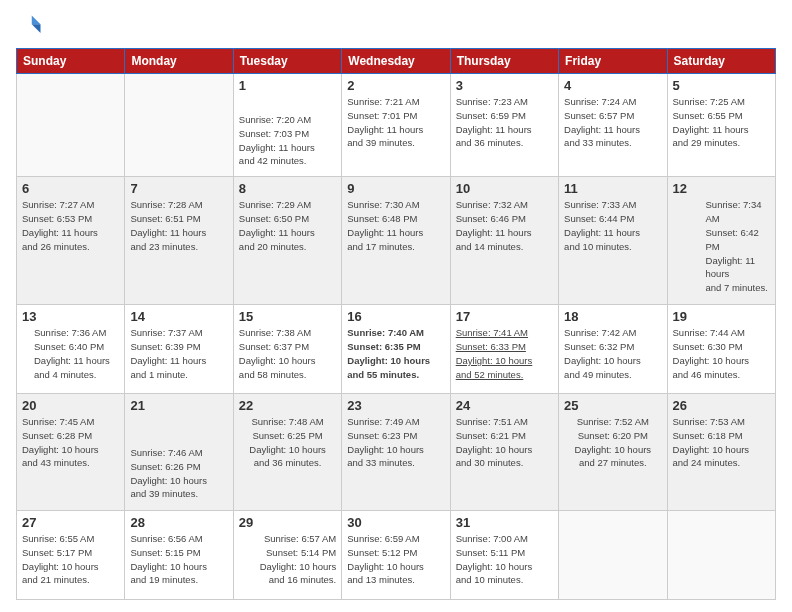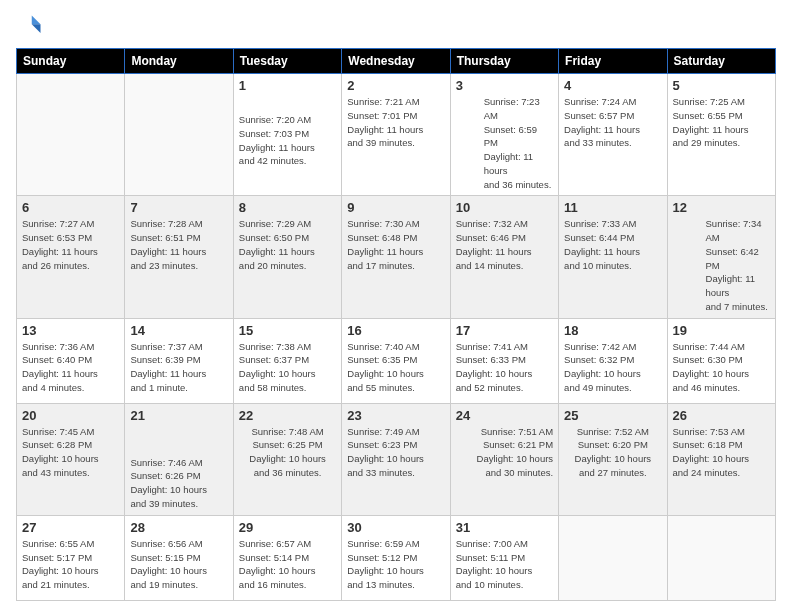--- a/index.html
+++ b/index.html
@@ -56,21 +56,21 @@
       margin-top: 2px;
     }
     .calendar {
       flex: 1;
       border: 1px solid #ccc;
       border-collapse: collapse;
       width: 100%;
       table-layout: fixed;
     }
     .calendar th {
-      background-color: #000000;
+      background-color: #b91c1c;
       color: #fff;
       text-align: left;
       padding: 5px 6px;
       font-size: 12px;
       font-weight: bold;
       border: 1px solid #2a6cc5;
     }
     .calendar td {
       border: 1px solid #ccc;
       vertical-align: top;
@@ -144,21 +144,21 @@
           </td>
           <td>
             <span class="day-number">2</span>
             <div class="day-info" style="white-space: pre-line;">Sunrise: 7:21 AM
 Sunset: 7:01 PM
 Daylight: 11 hours
 and 39 minutes.</div>
           </td>
           <td>
             <span class="day-number">3</span>
-            <div class="day-info" style="white-space: pre-line; margin-left: 28px;">Sunrise: 7:23 AM
+            <div class="day-info" style="white-space: pre-line;">Sunrise: 7:23 AM
 Sunset: 6:59 PM
 Daylight: 11 hours
 and 36 minutes.</div>
           </td>
           <td>
             <span class="day-number">4</span>
             <div class="day-info" style="white-space: pre-line;">Sunrise: 7:24 AM
 Sunset: 6:57 PM
 Daylight: 11 hours
 and 33 minutes.</div>
@@ -218,49 +218,49 @@
             <span class="day-number">12</span>
             <div class="day-info" style="white-space: pre-line; margin-left: 33px;">Sunrise: 7:34 AM
 Sunset: 6:42 PM
 Daylight: 11 hours
 and 7 minutes.</div>
           </td>
         </tr>
         <tr>
           <td>
             <span class="day-number">13</span>
-            <div class="day-info" style="white-space: pre-line;">Sunrise: 7:36 AM
+            <div class="day-info" style="white-space: pre-line; margin-left: 12px;">Sunrise: 7:36 AM
 Sunset: 6:40 PM
 Daylight: 11 hours
 and 4 minutes.</div>
           </td>
           <td>
             <span class="day-number">14</span>
             <div class="day-info" style="white-space: pre-line;">Sunrise: 7:37 AM
 Sunset: 6:39 PM
 Daylight: 11 hours
 and 1 minute.</div>
           </td>
           <td>
             <span class="day-number">15</span>
             <div class="day-info" style="white-space: pre-line;">Sunrise: 7:38 AM
 Sunset: 6:37 PM
 Daylight: 10 hours
 and 58 minutes.</div>
           </td>
           <td>
             <span class="day-number">16</span>
-            <div class="day-info" style="white-space: pre-line;">Sunrise: 7:40 AM
+            <div class="day-info" style="white-space: pre-line; font-weight: bold;">Sunrise: 7:40 AM
 Sunset: 6:35 PM
 Daylight: 10 hours
 and 55 minutes.</div>
           </td>
           <td>
             <span class="day-number">17</span>
-            <div class="day-info" style="white-space: pre-line;">Sunrise: 7:41 AM
+            <div class="day-info" style="white-space: pre-line; text-decoration: underline;">Sunrise: 7:41 AM
 Sunset: 6:33 PM
 Daylight: 10 hours
 and 52 minutes.</div>
           </td>
           <td>
             <span class="day-number">18</span>
             <div class="day-info" style="white-space: pre-line;">Sunrise: 7:42 AM
 Sunset: 6:32 PM
 Daylight: 10 hours
 and 49 minutes.</div>
@@ -297,21 +297,21 @@
           </td>
           <td>
             <span class="day-number">23</span>
             <div class="day-info" style="white-space: pre-line;">Sunrise: 7:49 AM
 Sunset: 6:23 PM
 Daylight: 10 hours
 and 33 minutes.</div>
           </td>
           <td>
             <span class="day-number">24</span>
-            <div class="day-info" style="white-space: pre-line; text-align: right;">Sunrise: 7:51 AM
+            <div class="day-info" style="white-space: pre-line;">Sunrise: 7:51 AM
 Sunset: 6:21 PM
 Daylight: 10 hours
 and 30 minutes.</div>
           </td>
           <td>
             <span class="day-number">25</span>
             <div class="day-info" style="white-space: pre-line; text-align: center;">Sunrise: 7:52 AM
 Sunset: 6:20 PM
 Daylight: 10 hours
 and 27 minutes.</div>
@@ -334,21 +334,21 @@
           </td>
           <td>
             <span class="day-number">28</span>
             <div class="day-info" style="white-space: pre-line;">Sunrise: 6:56 AM
 Sunset: 5:15 PM
 Daylight: 10 hours
 and 19 minutes.</div>
           </td>
           <td>
             <span class="day-number">29</span>
-            <div class="day-info" style="white-space: pre-line;">Sunrise: 6:57 AM
+            <div class="day-info" style="white-space: pre-line; text-align: right;">Sunrise: 6:57 AM
 Sunset: 5:14 PM
 Daylight: 10 hours
 and 16 minutes.</div>
           </td>
           <td>
             <span class="day-number">30</span>
             <div class="day-info" style="white-space: pre-line;">Sunrise: 6:59 AM
 Sunset: 5:12 PM
 Daylight: 10 hours
 and 13 minutes.</div>

